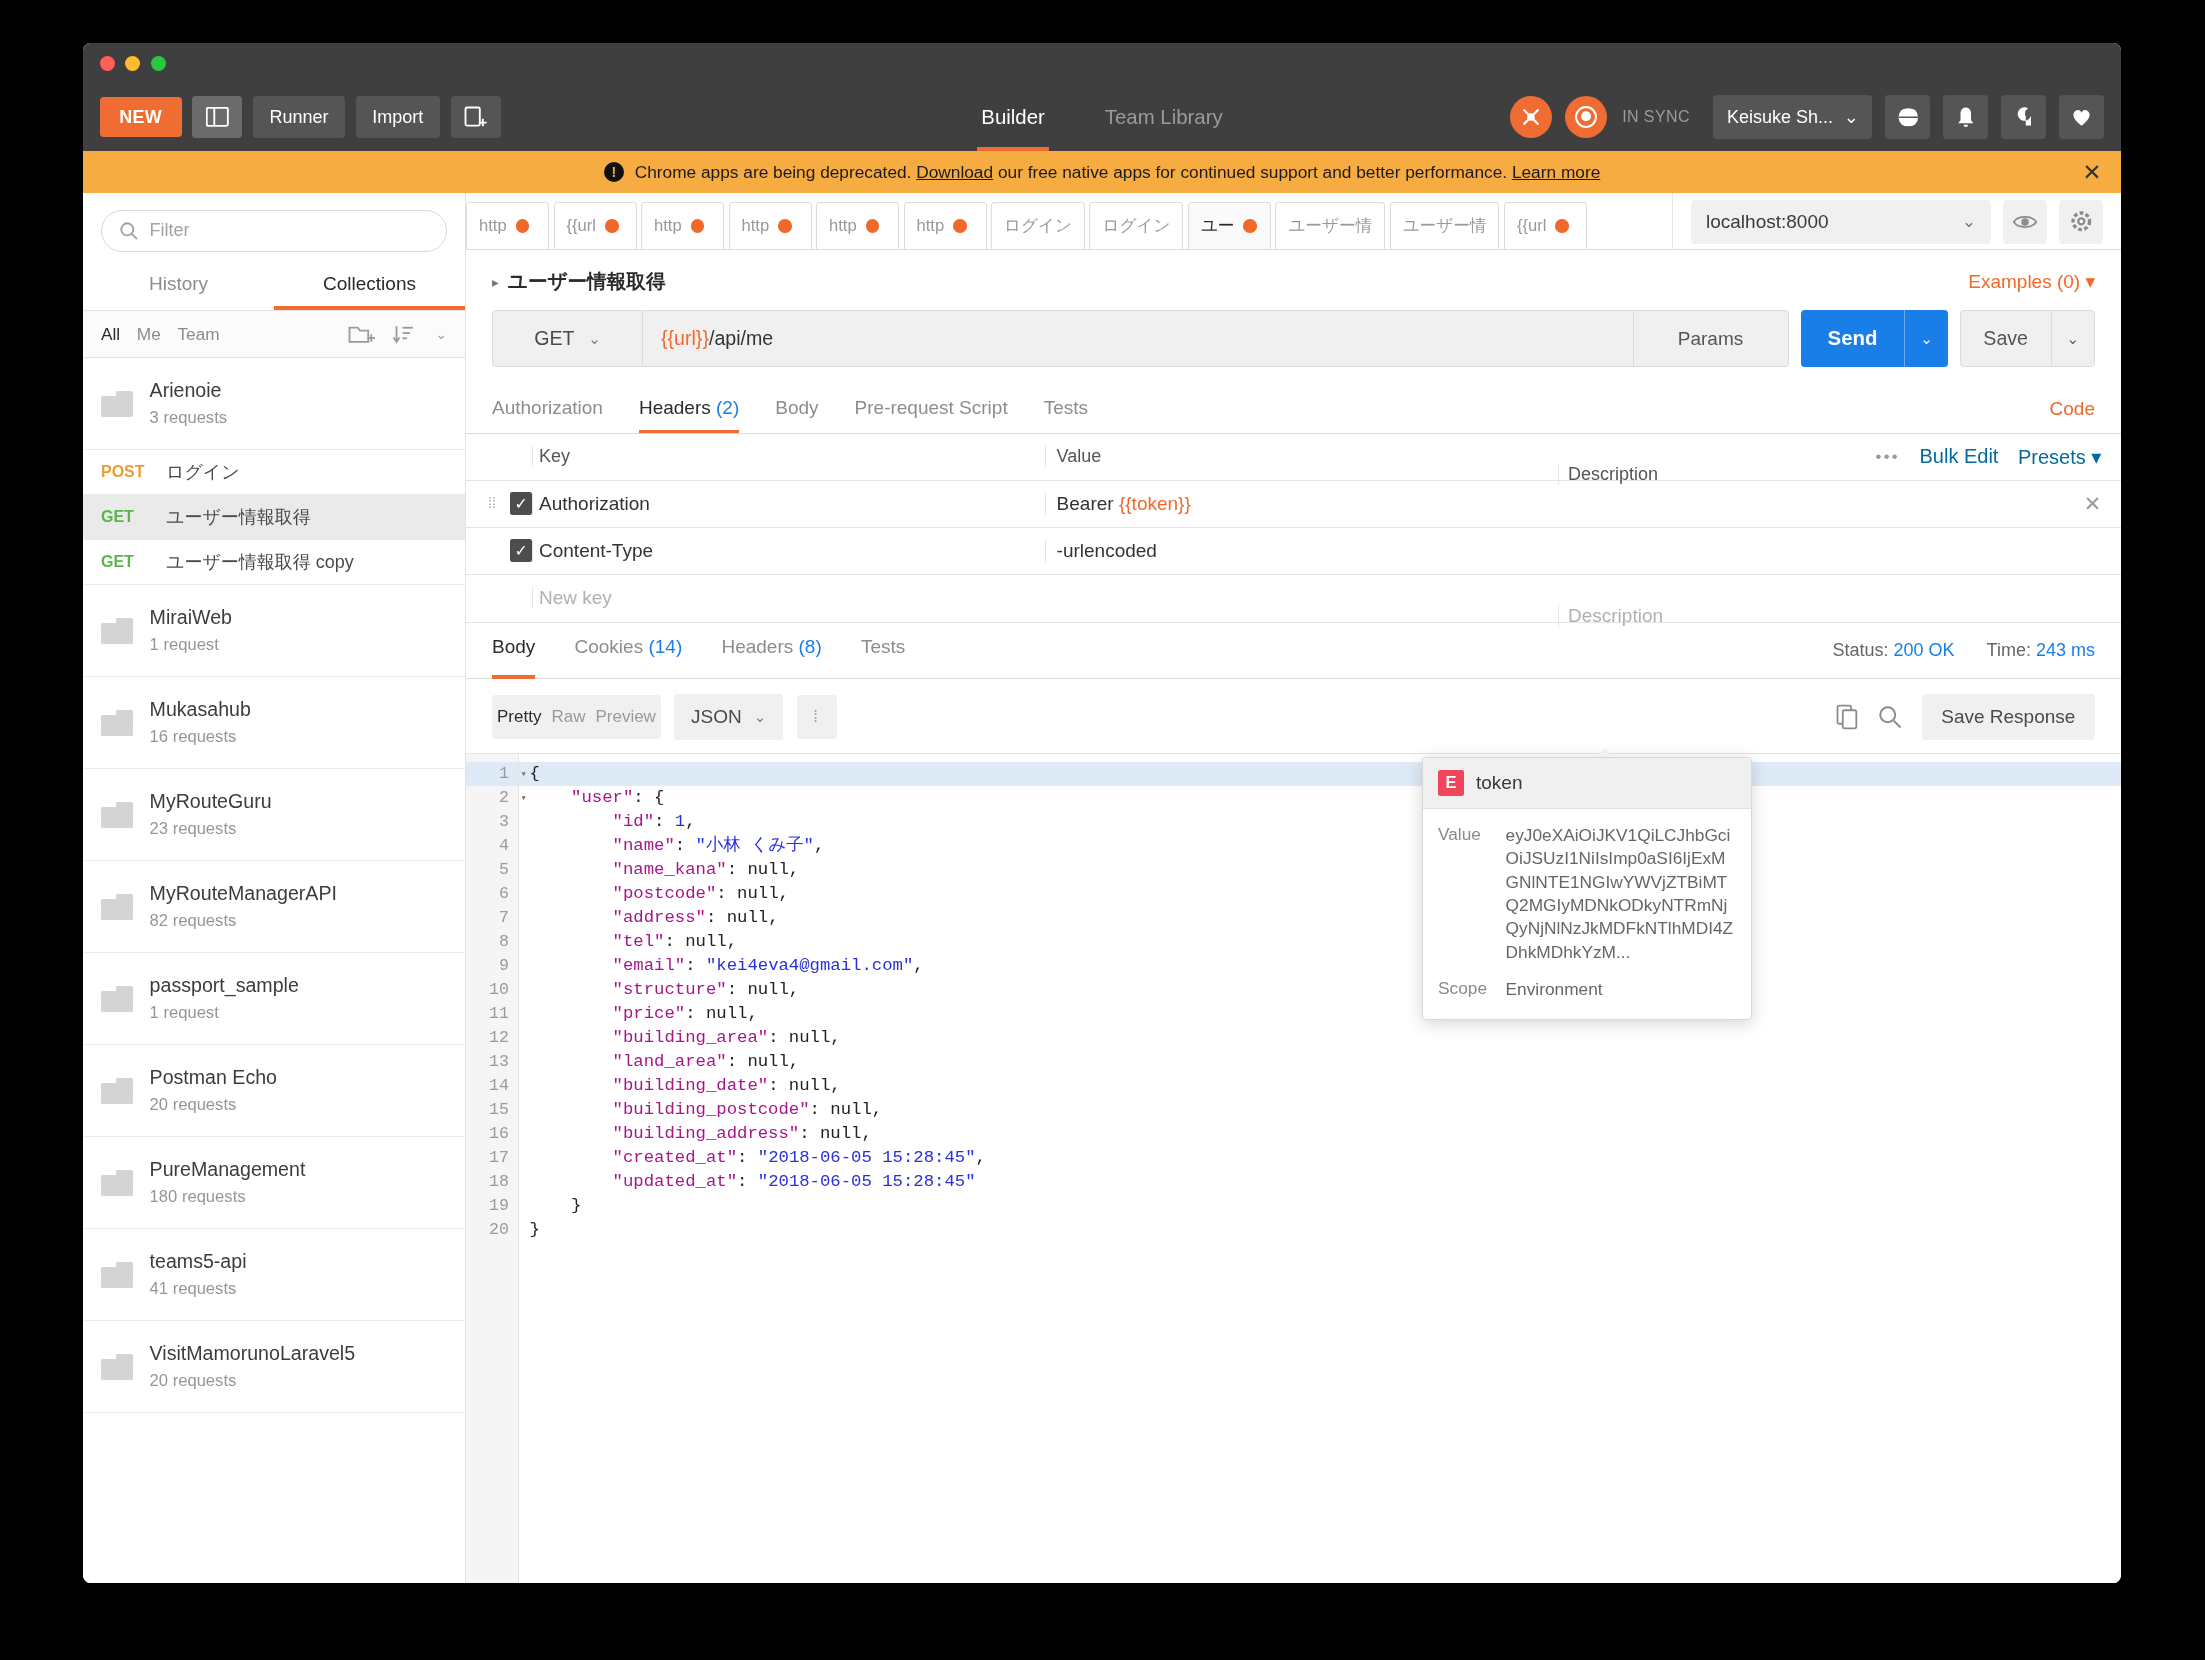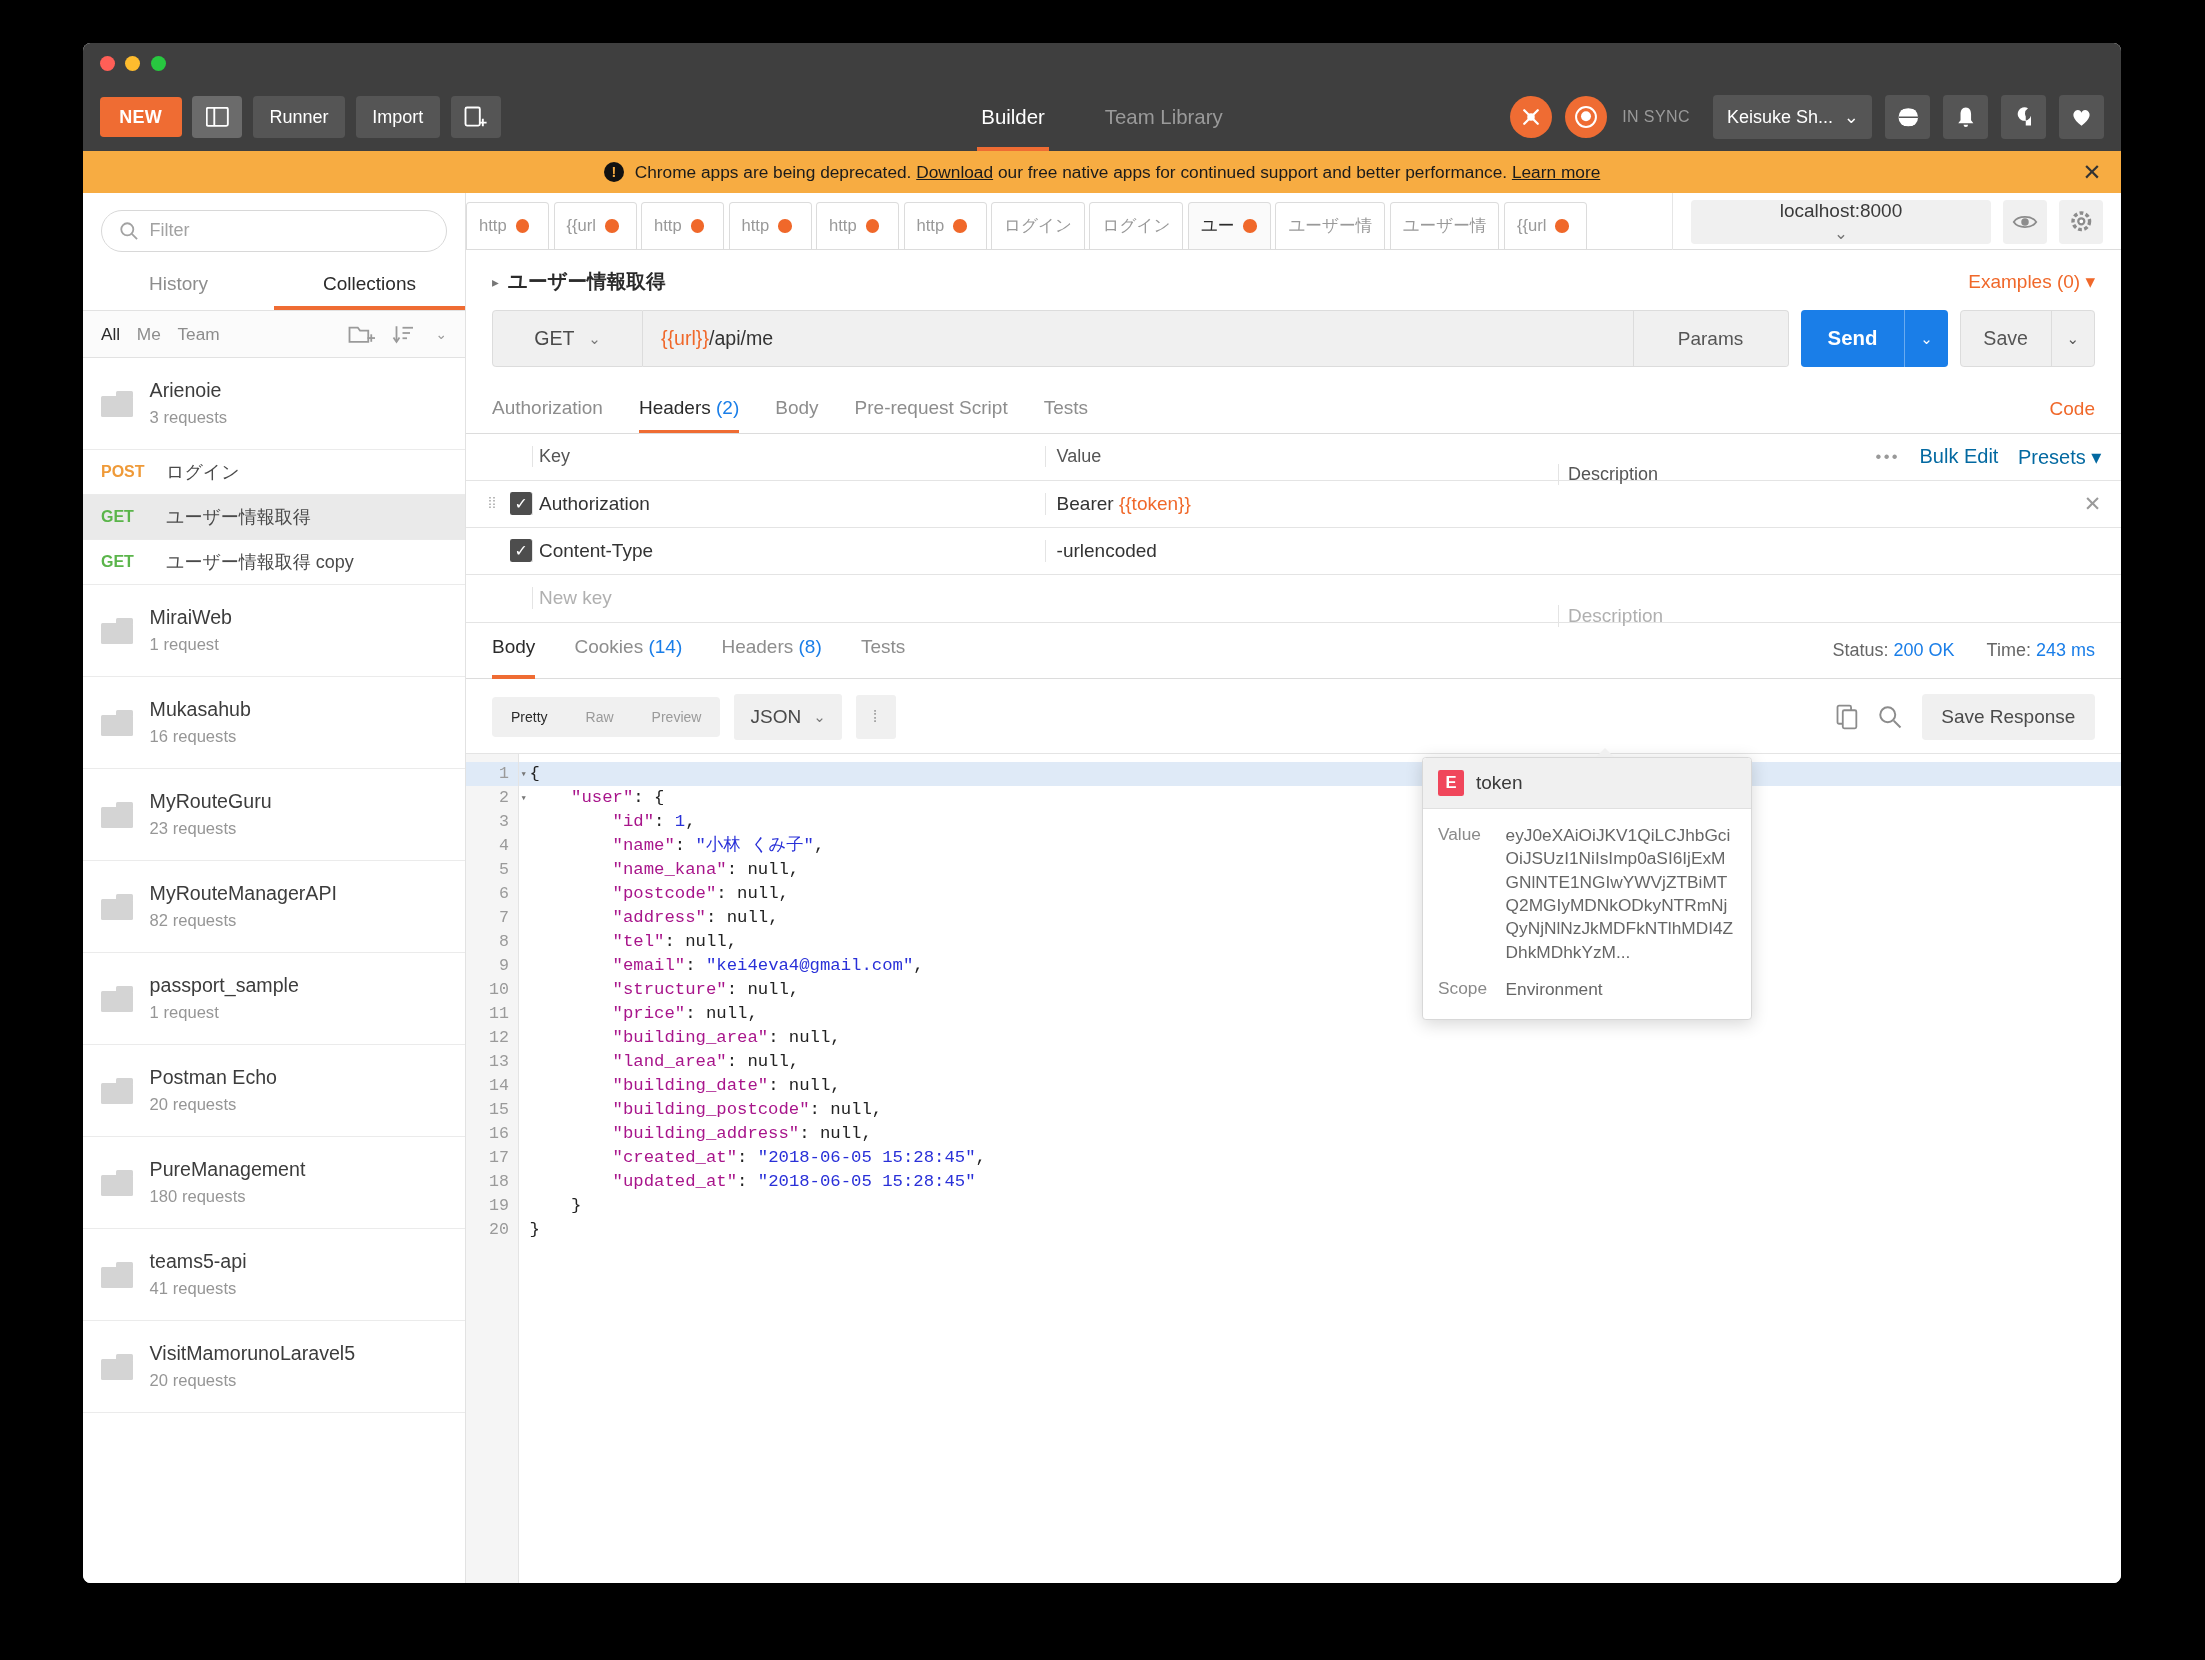--- a/index.html
+++ b/index.html
@@ -160,21 +160,21 @@
   .unsaved { width: 13.6px; height: 13.6px; border-radius: 50%; background: #f0682a; flex: none; }
 
   .envbar {
     margin-left: auto; display: flex; align-items: center; gap: 12px;
     padding: 0 18px 9px; border-left: 0.8px solid #e6e6e6; height: 57px;
     align-self: stretch; padding-top: 9px;
   }
   .env-select {
     width: 300px; height: 44px; background: #f0f0f0; border-radius: 3.8px;
     display: flex; align-items: center; justify-content: space-between;
-    padding: 0 15px; font-size: 19px; color: #3a3a3a; flex-direction: column;
+    padding: 0 15px; font-size: 19px; color: #3a3a3a;
   }
   .env-ic { width: 44px; height: 44px; background: #f0f0f0; border-radius: 3.8px;
     display: flex; align-items: center; justify-content: center; color: #8c8c8c; }
 
   .req-name-row { display: flex; align-items: center; padding: 18px 26px 7.5px; }
   .req-name { font-size: 19.6px; color: #2b2b2b; font-weight: bold; }
   .caret-r { color: #777; margin-right: 9px; font-size: 13.6px; }
   .examples { margin-left: auto; color: #f0682a; font-size: 19px; }
 
   .url-row { display: flex; padding: 7.5px 26px 0; align-items: stretch; }
@@ -260,21 +260,21 @@
   .rst.active::after { content: ""; position: absolute; left: 0; right: 19.6px; bottom: -0.8px;
     height: 3.8px; background: #ef6c33; }
   .rst .cnt { color: #1a7ee8; }
   .resp-meta { margin-left: auto; display: flex; gap: 32px; font-size: 18px; color: #666; }
   .resp-meta b { color: #1a7ee8; font-weight: normal; }
 
   .resp-toolbar {
     display: flex; align-items: center; gap: 13.6px; padding: 15px 26px 13.6px;
   }
   .seg { display: flex; background: #f0f0f0; border-radius: 3.8px; overflow: hidden; }
-  .seg > div { padding: 12px 19px; font-size: 14px; color: #9a9a9a; }
+  .seg > div { padding: 12px 5px; font-size: 17px; color: #9a9a9a; }
   .seg > div.active { color: #2b2b2b; }
   .pill {
     background: #f0f0f0; border-radius: 3px; padding: 12px 16.6px; font-size: 19px;
     color: #4a4a4a; display: flex; align-items: center; gap: 12px;
   }
   .tool-right { margin-left: auto; display: flex; align-items: center; gap: 19.6px; }
   .save-resp { background: #f0f0f0; border-radius: 3.8px; padding: 12px 19.6px;
     font-size: 19px; color: #4a4a4a; }
 
   .code-area { flex: 1; display: flex; overflow: hidden; border-top: 0.8px solid #e4e4e4; }

